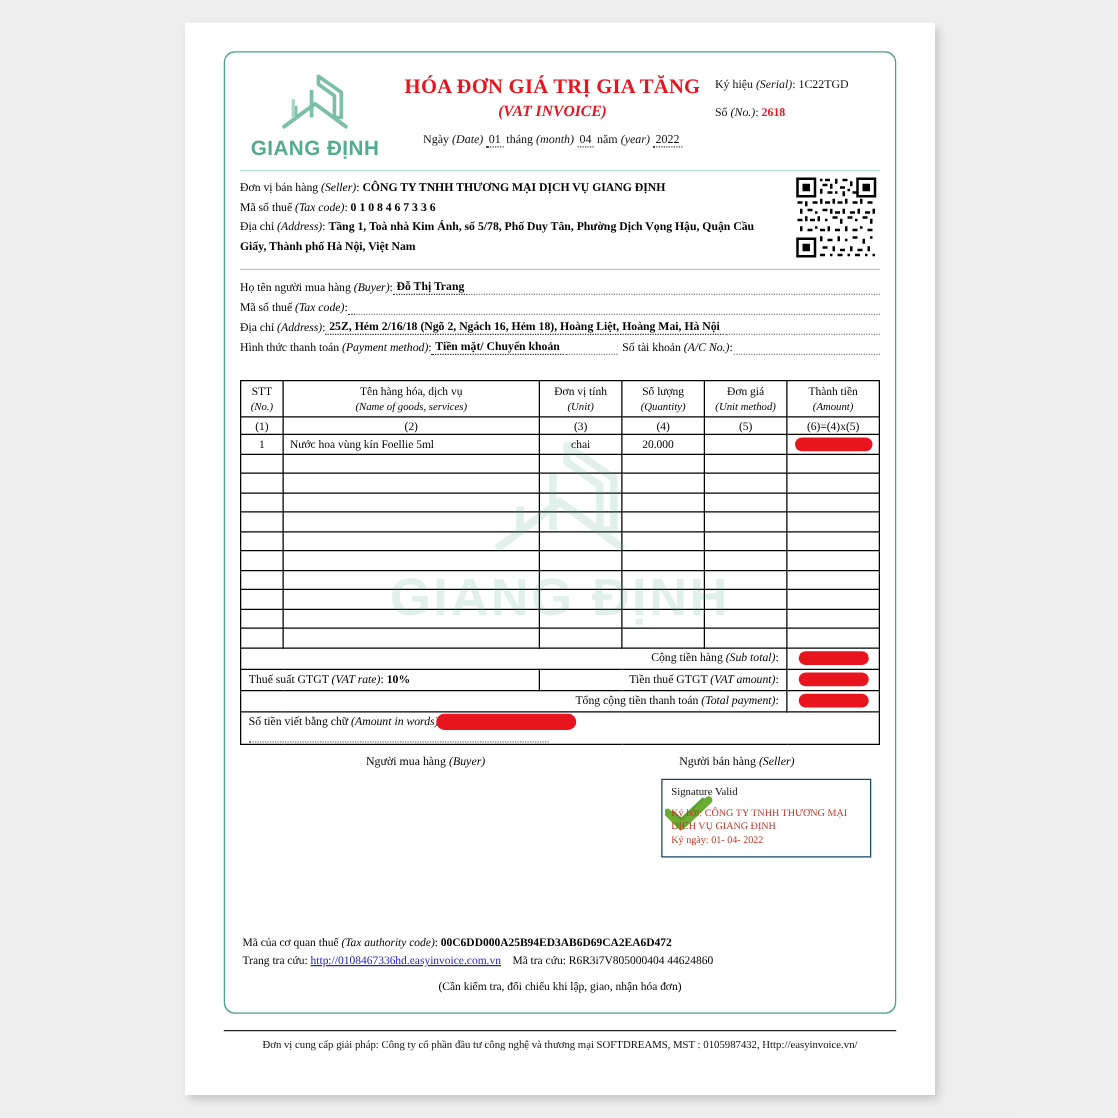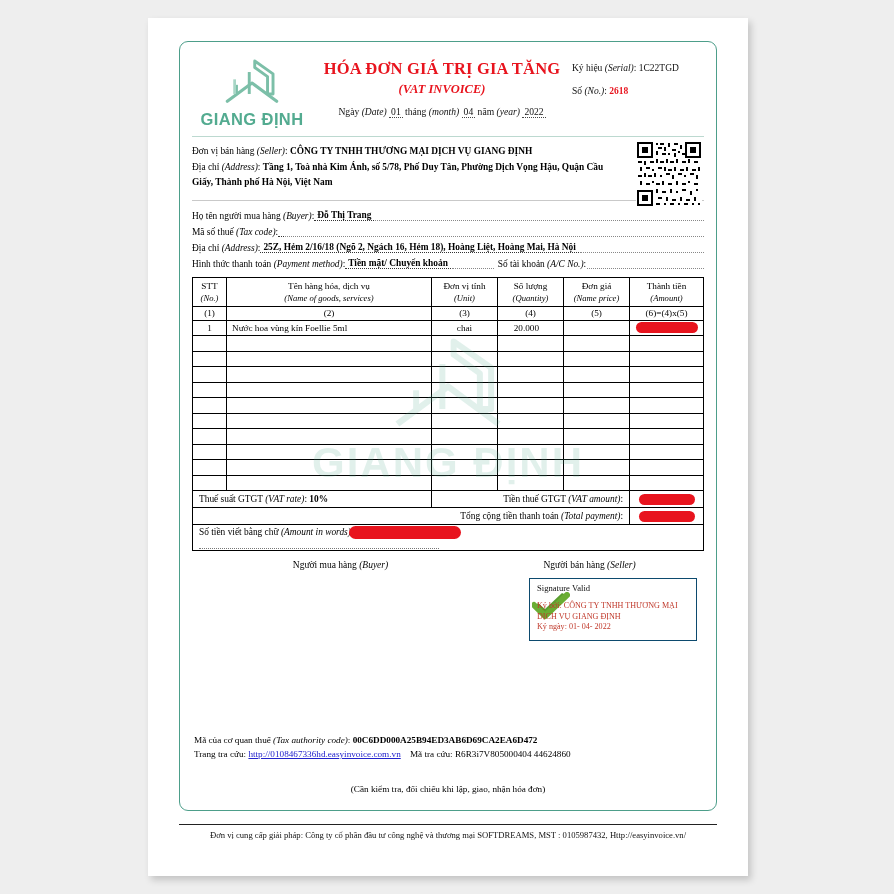--- a/index.html
+++ b/index.html
@@ -68,21 +68,21 @@
   .buyer { padding: 4px 12px 5px 12px; font-size:9.4px; color:#000; }
   .brow { display:flex; align-items:flex-end; height: 16px; }
   .blabel { white-space:nowrap; }
   .blabel i { font-style:italic; }
   .bval { font-weight:bold; white-space:nowrap; padding: 0 3px; border-bottom:1px dotted #333; }
   .bfill { flex:1; border-bottom:1px dotted #888; height: 11px; margin-left:1px; }
   .bfill.short { flex: 0 0 42px; }
 
   
   .tbl-wrap { padding: 3px 12px 0 12px; position:relative; }
-  table.inv { width:100%; border-collapse:collapse; table-layout:fixed; }
+  table.inv { width:100%; border-collapse:collapse; table-layout:fixed;margin-top:12px; }
   table.inv td, table.inv th { border:1px solid #000; font-weight:normal; }
   .ch { text-align:center; font-size:9.2px; line-height:12px; padding:2px 1px; }
   .ch i { font-style:italic; font-size:8.6px; }
   .cn { text-align:center; font-size:9.2px; height:14px; }
   .crow td { height:15.5px; font-size:9.2px; }
   .c-no { text-align:center; }
   .c-name { padding-left:5px; }
   .c-unit { text-align:center; }
   .c-qty { text-align:right; padding-right:24px; }
   .redact {
@@ -120,21 +120,21 @@
   }
   .sv { font-size:8.6px; color:#111; position:relative; z-index:2; }
   .sigbox .redtxt { color:#c0392b; font-size:8.1px; line-height:10.5px; position:relative; z-index:2; }
   .checkmark { position:absolute; left:2px; top:13px; z-index:1; }
 
   
   .foot { padding: 0 14px; font-size:9.2px; line-height:14px; position:absolute; bottom:14px; left:0; right:0; }
   .foot i { font-style:italic; }
   .foot b { font-weight:bold; }
   .link { color:#2222cc; text-decoration:underline; }
-  .foot-center { text-align:center; margin-top:21px; font-size:9.2px; }
+  .foot-center { text-align:center; margin-top:7px; font-size:9.2px; }
 
   
   .provider {
     position:absolute; left: 31px; right:31px; top: 806px;
     border-top: 1.2px solid #222; padding-top: 5px;
     text-align:center; font-size:8.6px; color:#111;
   }
 </style>
 </head>
 <body>
@@ -273,20 +273,25 @@
                 <rect x="28" y="31" width="1" height="1"></rect>
               <rect x="31" y="31" width="1" height="1"></rect>
             </g>
           </svg>
           <div class="seller-line">
             <span>Đơn vị bán hàng</span>
             <i>(Seller)</i>:
             <b>CÔNG TY TNHH THƯƠNG MẠI DỊCH VỤ GIANG ĐỊNH</b>
           </div>
           <div class="seller-line">
+            <span>Mã số thuế</span>
+            <i>(Tax code)</i>:
+            <b>0 1 0 8 4 6 7 3 3 6</b>
+          </div>
+          <div class="seller-line">
             <span>Địa chỉ</span>
             <i>(Address)</i>:
             <b>Tầng 1, Toà nhà Kim Ánh, số 5/78, Phố Duy Tân, Phường Dịch Vọng Hậu, Quận Cầu Giấy, Thành phố Hà Nội, Việt Nam</b>
           </div>
         </div>
         <div class="hr-grey"></div>
 
         <div class="buyer">
           <div class="brow">
             <span class="blabel">
@@ -360,21 +365,21 @@
                 <th class="ch">
                   <div>Đơn vị tính</div>
                   <i>(Unit)</i>
                 </th>
                 <th class="ch">
                   <div>Số lượng</div>
                   <i>(Quantity)</i>
                 </th>
                 <th class="ch">
                   <div>Đơn giá</div>
-                  <i>(Name price)</i>
+                  <i>(Unit method)</i>
                 </th>
                 <th class="ch">
                   <div>Thành tiền</div>
                   <i>(Amount)</i>
                 </th>
               </tr>
               <tr>
                 <td class="cn">(1)</td>
                 <td class="cn">(2)</td>
                 <td class="cn">(3)</td>
@@ -468,20 +473,29 @@
                   <td>&nbsp;</td>
                   <td>&nbsp;</td>
                   <td>&nbsp;</td>
                   <td>&nbsp;</td>
                   <td>&nbsp;</td>
                   <td>&nbsp;</td>
                 </tr>
               </tbody>
             <tbody>
               <tr class="tot">
+                <td class="lbl" colspan="5">
+                  <span>Cộng tiền hàng</span>
+                  <i>(Sub total)</i>:
+                </td>
+                <td style="text-align:center">
+                  <span class="redact" style="width:56px"></span>
+                </td>
+              </tr>
+              <tr class="tot">
                 <td class="vatrate" colspan="2">
                   <span>Thuế suất GTGT</span>
                   <i>(VAT rate)</i>:
                   <b>10%</b>
                 </td>
                 <td class="lbl" colspan="3">
                   <span>Tiền thuế GTGT</span>
                   <i>(VAT amount)</i>:
                 </td>
                 <td style="text-align:center">

